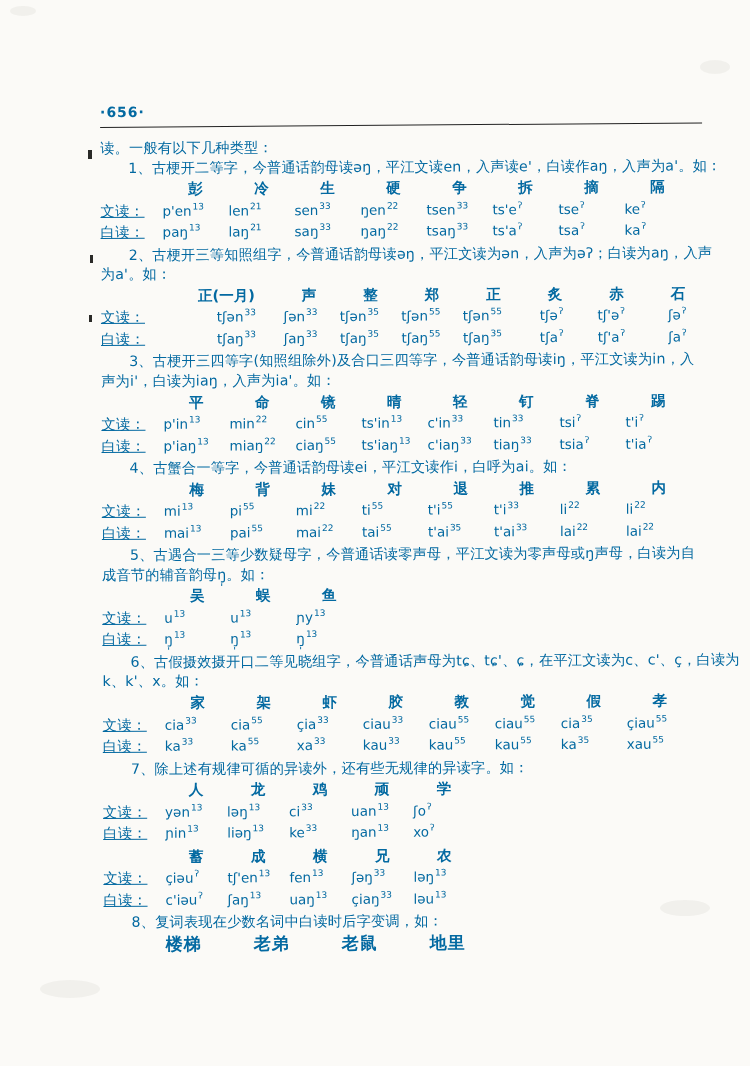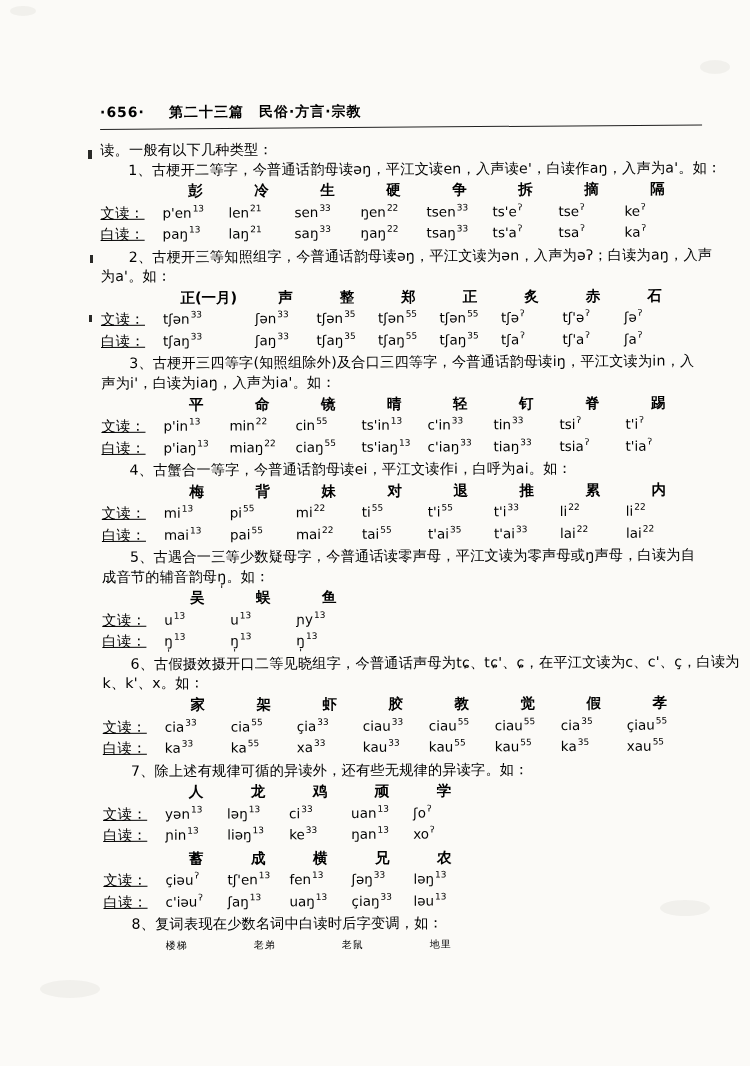--- a/index.html
+++ b/index.html
@@ -6,21 +6,21 @@
   body{
     width:750px;height:1066px;
     background:#f2f1ee;
     font-family:"DejaVu Sans", sans-serif;
     overflow:hidden;
   }
   .page{
     position:relative;
     width:750px;height:1066px;
     background:#fbfaf7;
-    color:#000000;
+    color:#0369a1;
   }
   .scan-noise{position:absolute;background:#9a9a94;opacity:.10;border-radius:50%;pointer-events:none;}
   .speck{position:absolute;background:#2a2a28;pointer-events:none;}
   .content{
     position:absolute;
     left:100px;top:104px;width:600px;
     transform:rotate(-0.25deg);
     transform-origin:left top;
   }
   .header-row{
@@ -48,47 +48,46 @@
   }
   .row .lbl{
     flex:0 0 62px;font-size:14.2px;letter-spacing:.5px;text-decoration:underline;
   }
   .row .spacer{flex:0 0 62px;}
   .cell{display:inline-block;font-size:13.5px;}
   .char-cell{font-weight:bold;font-size:14.5px;text-align:center;}
   .cols8 .cell{width:66px;}
   .cols8 .char-cell{width:66px;}
   .cols8.wide-first .cell:nth-child(2){width:92px;}
-  .cols8.wide-first .cell{width:61.5px;}
+  .cols8.wide-first .cell{width:61.5px;text-align:right;}
   .cols5 .cell{width:62px;}
   .cols3 .cell{width:66px;}
   .words-row{display:flex;line-height:22px;height:22px;}
   .words-row .spacer{flex:0 0 62px;}
-  .words-row .word{width:88px;font-weight:normal;font-size:10px;letter-spacing:1px;}
+  .words-row .word{width:88px;font-weight:bold;font-size:17px;letter-spacing:1px;}
   sup{font-size:9px;line-height:0;vertical-align:baseline;position:relative;top:-6px;left:1px;}
   .tbl{margin:1px 0 2px 0;}
 </style>
 </head>
 <body>
 
 <div class="page">
 
   <div class="scan-noise" style="left:10px;top:6px;width:26px;height:10px;"></div>
   <div class="scan-noise" style="left:700px;top:60px;width:30px;height:14px;"></div>
   <div class="scan-noise" style="left:40px;top:980px;width:60px;height:18px;"></div>
   <div class="scan-noise" style="left:660px;top:900px;width:50px;height:16px;"></div>
   <div class="speck" style="left:88px;top:150px;width:4px;height:9px;"></div>
   <div class="speck" style="left:90px;top:255px;width:3px;height:8px;"></div>
   <div class="speck" style="left:89px;top:315px;width:3px;height:7px;"></div>
 
   <div class="content">
 
     <div class="header-row">
       <span class="page-num">·656·</span>
-      <span class="header-title">第二十三篇　民俗·方言·宗教</span>
     </div>
     <div class="header-rule"></div>
 
     <div id="body-flow">
         <div class="para-line">读。一般有以下几种类型：</div>
         <div class="para-line indent">1、古梗开二等字，今普通话韵母读əŋ，平江文读en，入声读e'，白读作aŋ，入声为a'。如：</div>
         <div class="tbl">
           <div class="row cols8">
             <span class="spacer"></span>
             <span class="cell char-cell">彭</span>

